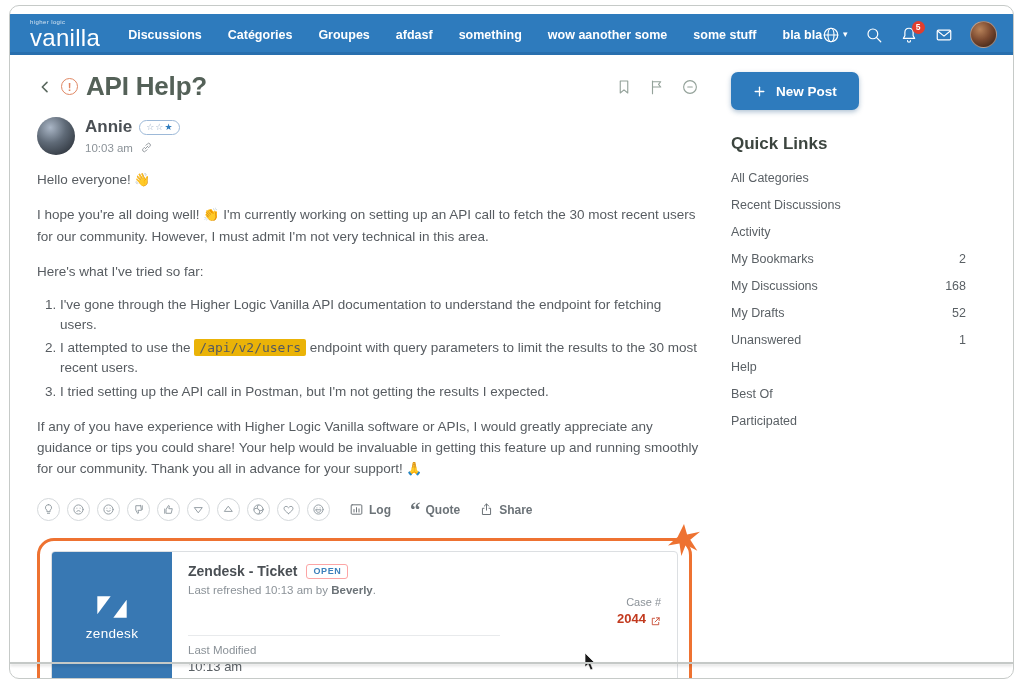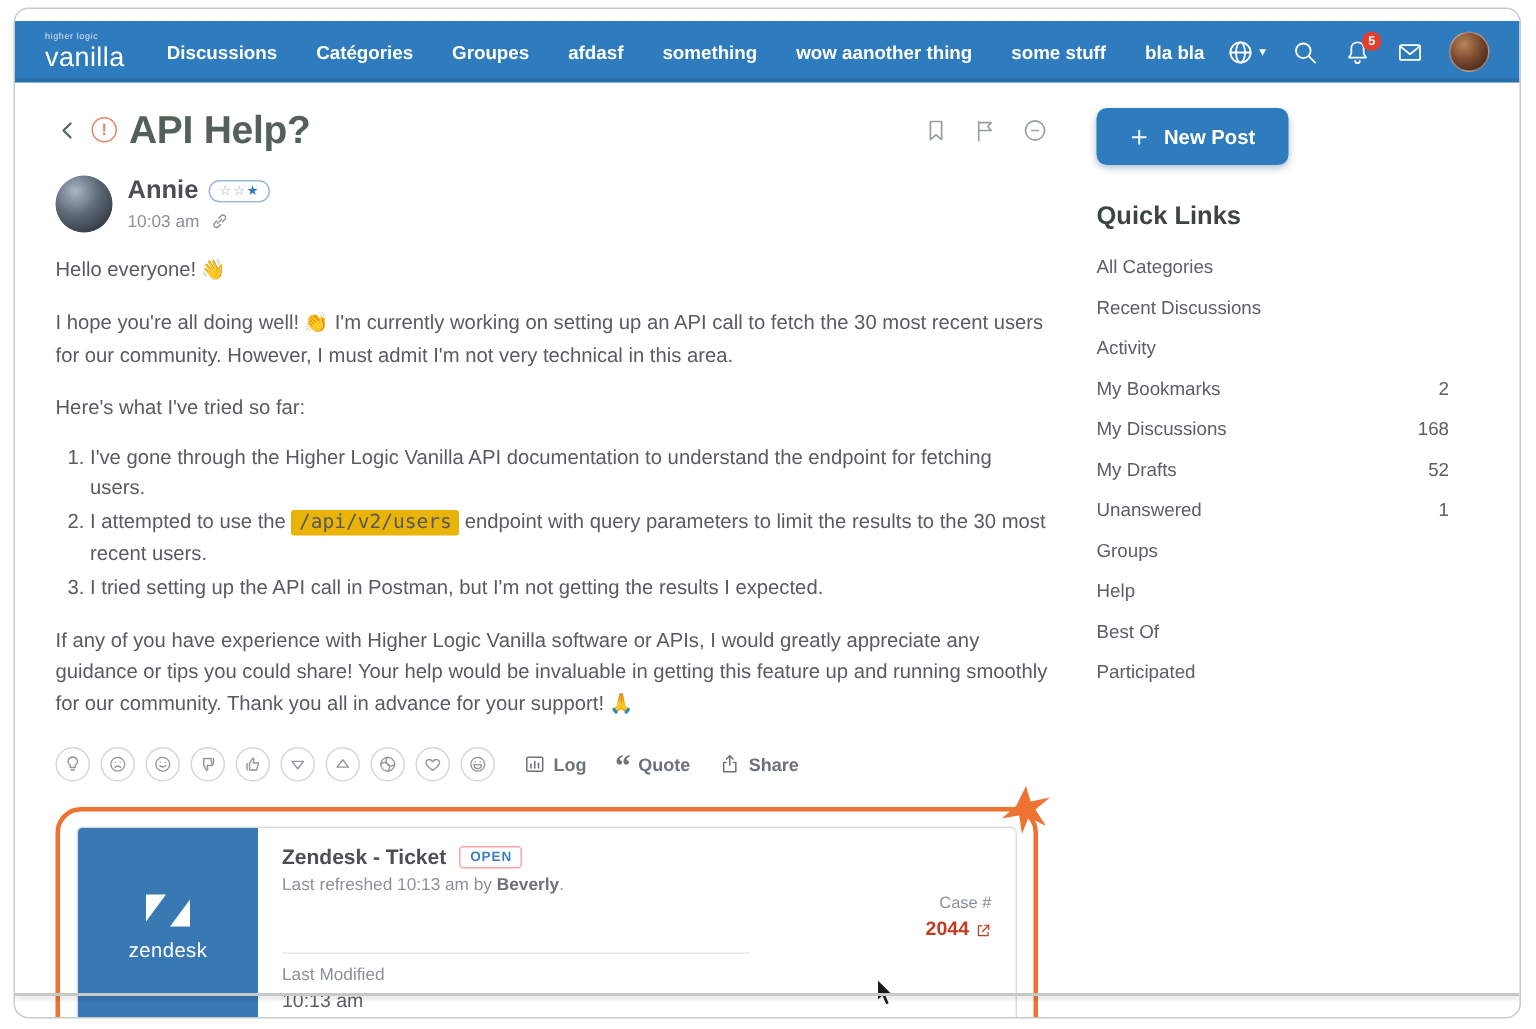--- a/index.html
+++ b/index.html
@@ -13,21 +13,21 @@
     border:1px solid #c6cac8; border-radius:10px; overflow:hidden; background:#fff;
   }
   
   .nav {
     position:absolute; top:8px; left:0; right:0; height:41px; background:#2e7bbd;
     display:flex; align-items:center; padding:0 20px; color:#fff;
     box-shadow:inset 0 -3px 0 rgba(15,60,105,.18);
   }
   .brand { display:flex; flex-direction:column; line-height:1; margin-right:28px; cursor:pointer; }
   .brand-top { font-size:6px; opacity:.8; letter-spacing:.4px; margin-bottom:1px; }
-  .brand-name { font-size:18px; font-weight:400; letter-spacing:.3px; }
+  .brand-name { font-size:24px; font-weight:400; letter-spacing:.3px; }
   .nav-items { display:flex; gap:26px; font-size:12.5px; font-weight:600; }
   .nav-item { cursor:pointer; white-space:nowrap; }
   .nav-right { margin-left:auto; display:flex; align-items:center; gap:17px; }
   .nav-ic { width:18px; height:18px; display:block; cursor:pointer; }
   .nav-ic svg { width:100%; height:100%; stroke:#fff; fill:none; stroke-width:1.6; stroke-linecap:round; stroke-linejoin:round; }
   .globe-wrap { display:flex; align-items:center; gap:3px; cursor:pointer; }
   .caret { font-size:9px; line-height:1; }
   .bell-wrap { position:relative; }
   .bell-badge {
     position:absolute; top:-5px; right:-7px; min-width:13px; height:13px; border-radius:7px;
@@ -160,21 +160,21 @@
     <div class="brand">
       <span class="brand-top">higher logic</span>
       <span class="brand-name">vanilla</span>
     </div>
     <div class="nav-items">
       <span class="nav-item">Discussions</span>
       <span class="nav-item">Catégories</span>
       <span class="nav-item">Groupes</span>
       <span class="nav-item">afdasf</span>
       <span class="nav-item">something</span>
-      <span class="nav-item">wow aanother thing</span>
+      <span class="nav-item">wow aanother some</span>
       <span class="nav-item">some stuff</span>
       <span class="nav-item">bla bla</span>
     </div>
     <div class="nav-right">
       <span class="globe-wrap">
         <span class="nav-ic">
           <svg viewBox="0 0 24 24">
               <circle cx="12" cy="12" r="9"></circle>
               <ellipse cx="12" cy="12" rx="4" ry="9"></ellipse>
               <line x1="3" y1="12" x2="21" y2="12"></line>
@@ -447,24 +447,20 @@
         </div>
       <div class="ql-item">
           <span>My Drafts</span>
           <span class="ql-count">52</span>
         </div>
       <div class="ql-item">
           <span>Unanswered</span>
           <span class="ql-count">1</span>
         </div>
       <div class="ql-item">
-          <span>Groups</span>
-          <span class="ql-count"></span>
-        </div>
-      <div class="ql-item">
           <span>Help</span>
           <span class="ql-count"></span>
         </div>
       <div class="ql-item">
           <span>Best Of</span>
           <span class="ql-count"></span>
         </div>
       <div class="ql-item">
           <span>Participated</span>
           <span class="ql-count"></span>

